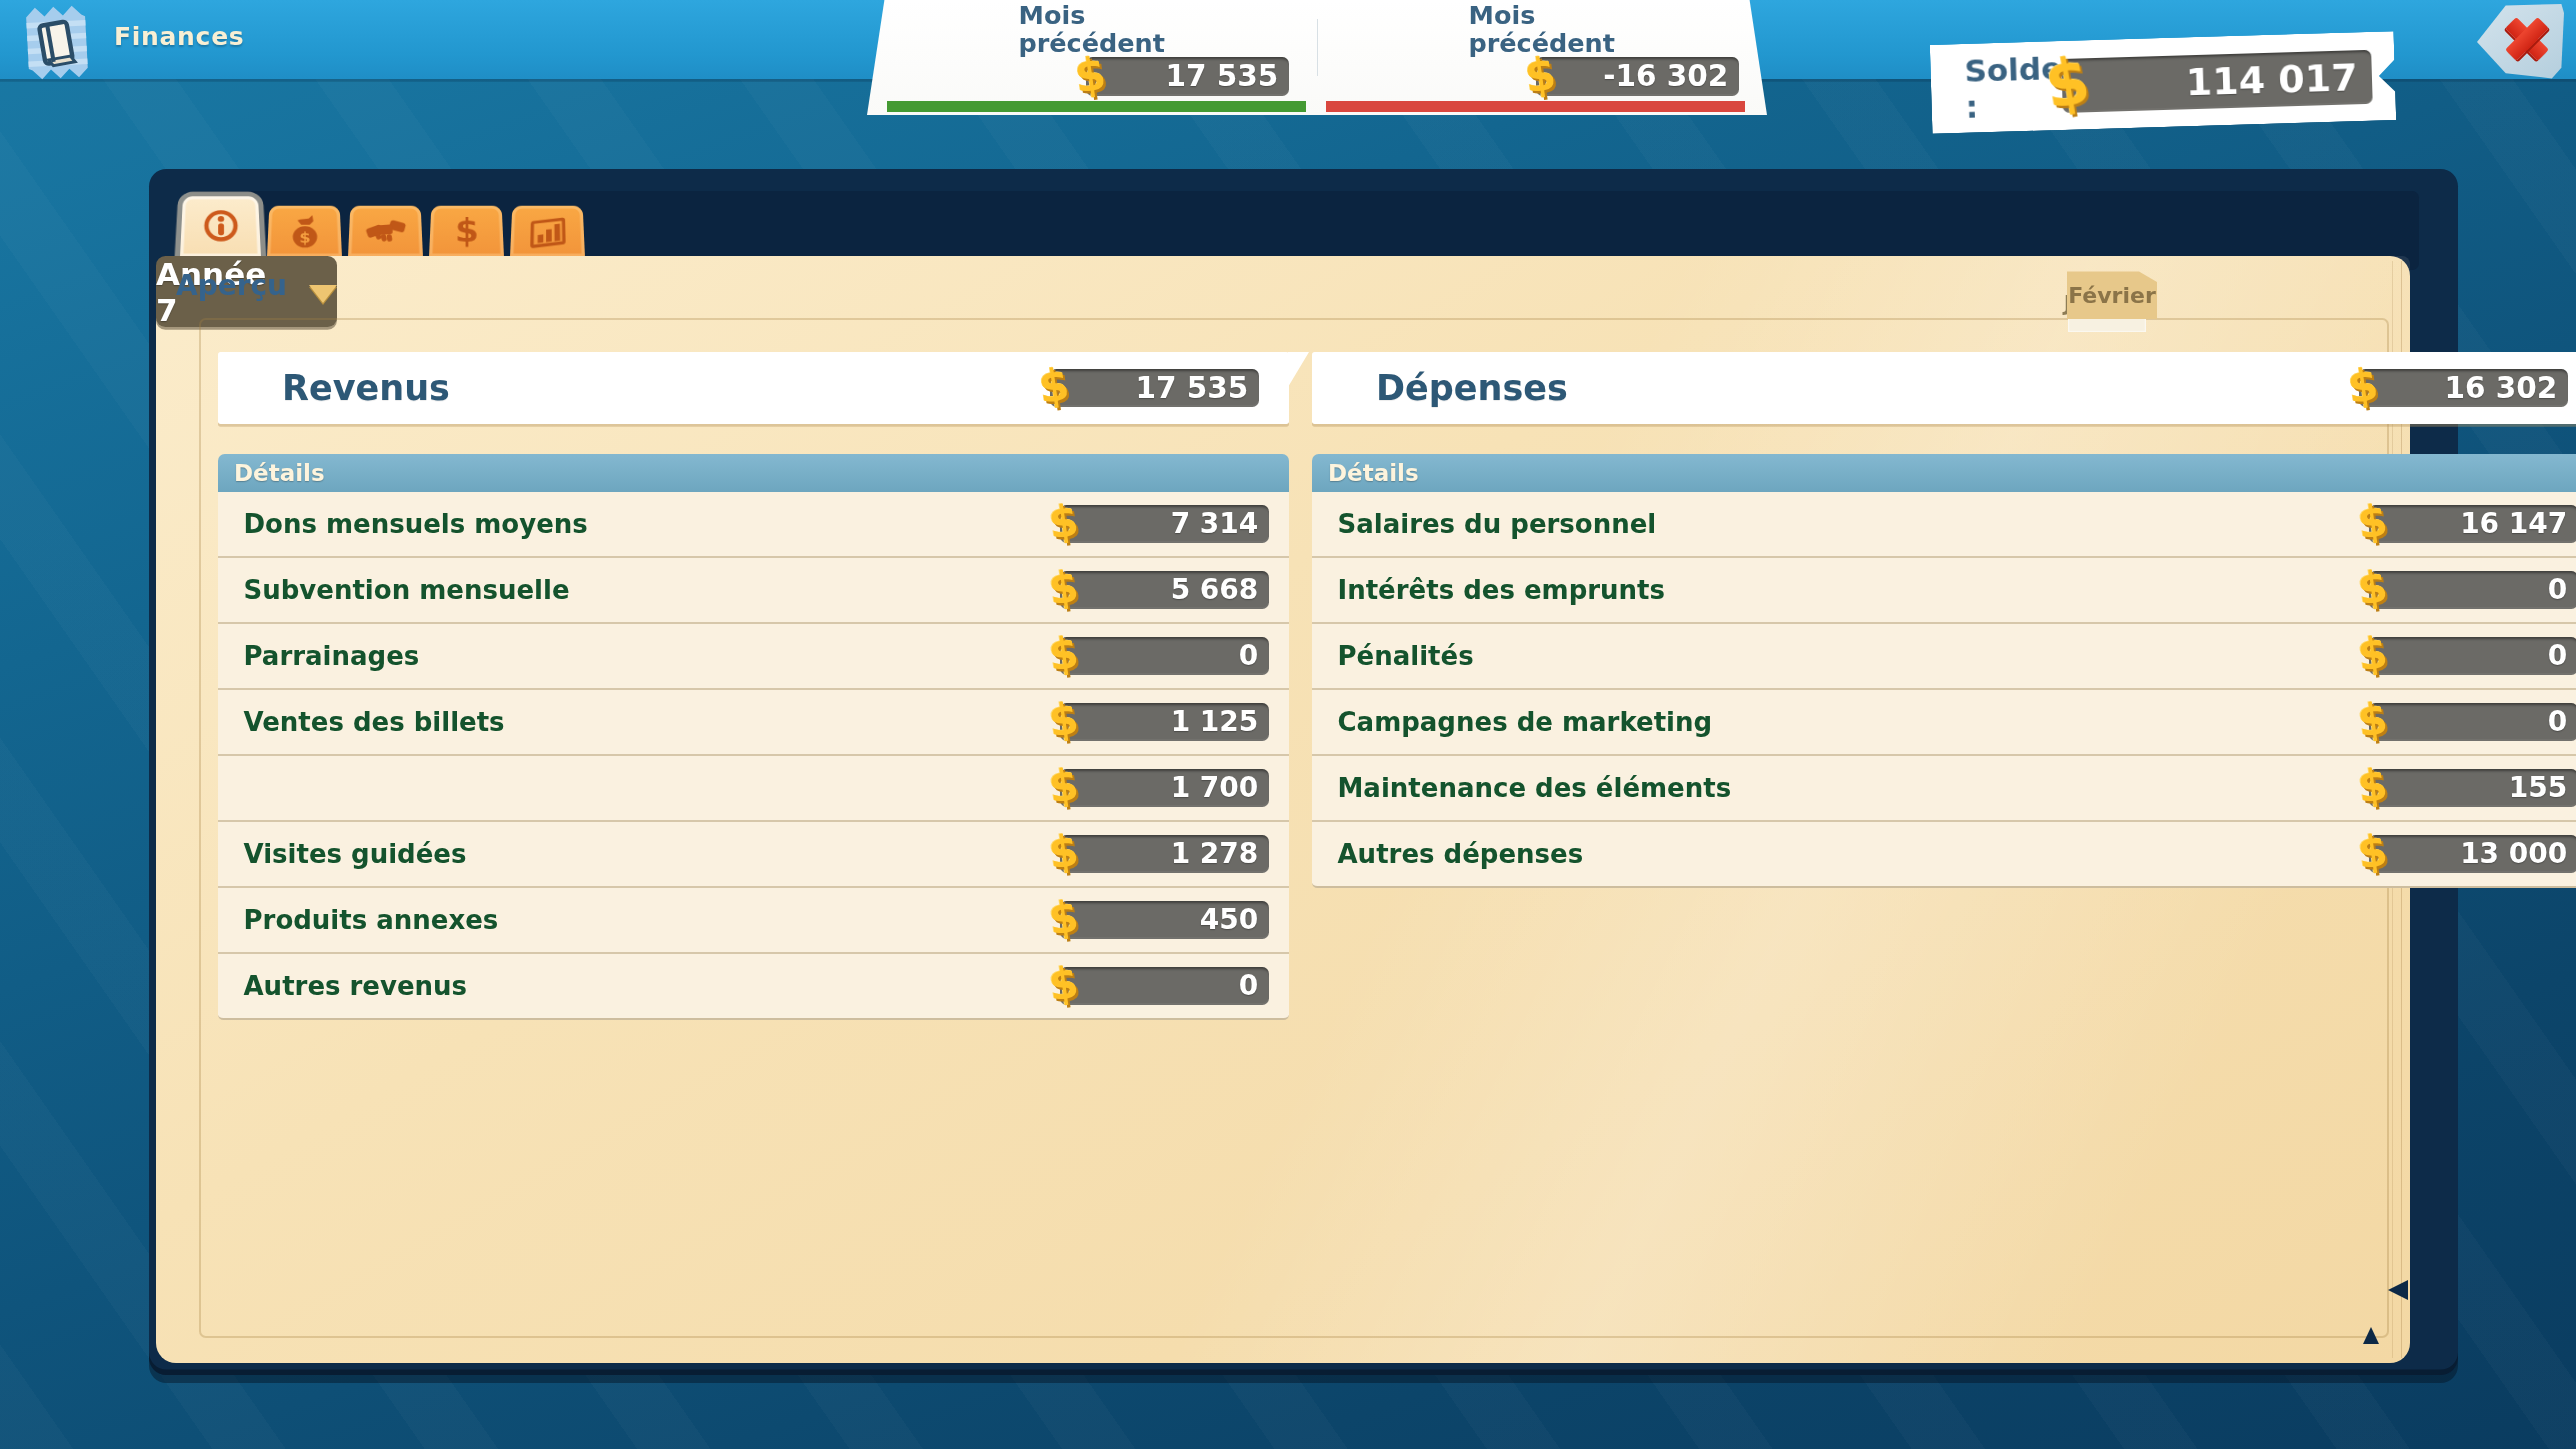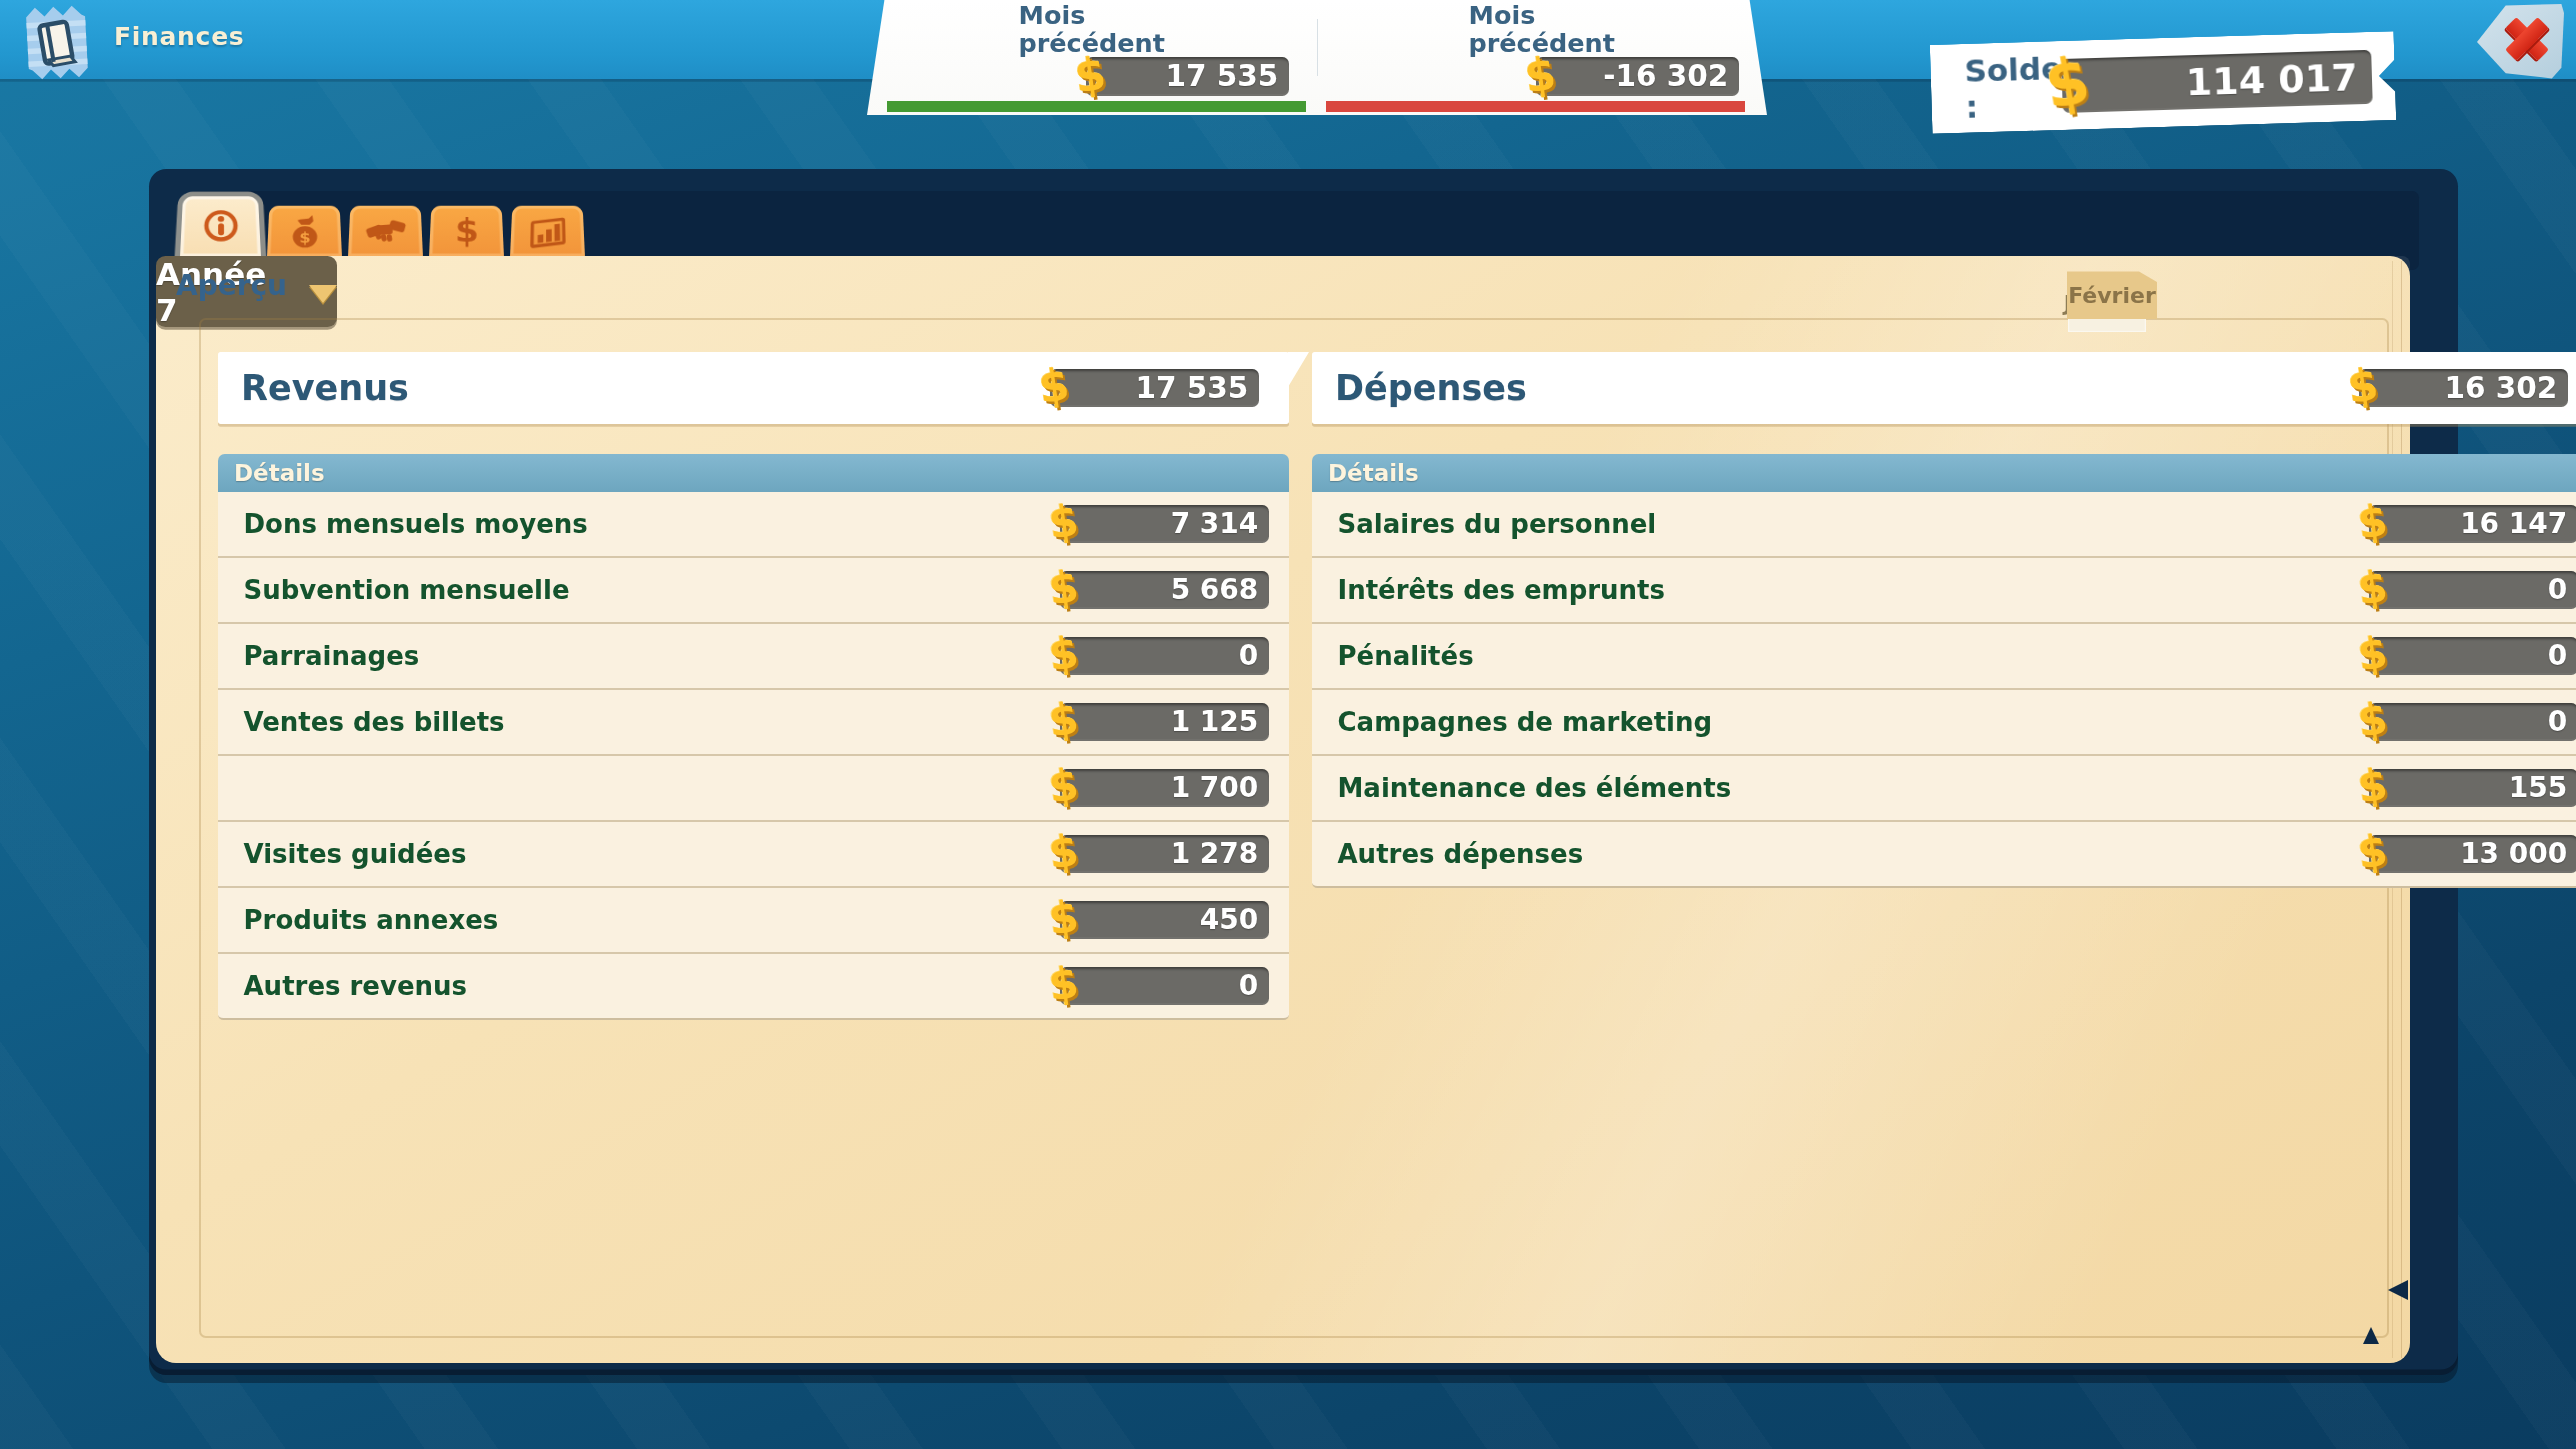--- a/index.html
+++ b/index.html
@@ -116,21 +116,21 @@
 
   
   .fin-col{ position:absolute; top:96px; }
   .col-rev{ left:62px; width:1071px; }
   .col-exp{ left:1156px; width:1286px; }
 
   .card-head{ position:relative; height:72px; background:#fff; border-radius:2.7px;
     box-shadow:0 2.7px 0 rgba(180,148,96,0.4); display:flex; align-items:center; padding-left:23px; }
   .card-head::after{ content:""; position:absolute; right:-20px; top:0; width:0; height:0;
     border-top:35px solid #fff; border-right:21.5px solid transparent; }
-  .card-title{ font-size:35px; font-weight:bold; color:#2d5876; text-shadow:0 1.3px 0.7px rgba(0,0,0,0.08); }
+  .card-title{ font-size:35px; font-weight:bold; color:#2d5876; text-shadow:0 1.3px 0.7px rgba(0,0,0,0.08);margin-left:41px; }
   .card-head .money{ margin-left:auto; margin-right:30px; }
   .card-head .box{ width:209px; height:38px; line-height:38px; font-size:29.5px; padding-right:10.7px; }
   .card-head .dollar{ font-size:43px; }
 
   .details-bar{ margin-top:29.5px; height:38px; border-radius:6.7px 6.7px 0 0;
     background:linear-gradient(180deg,#84b8d0 0%,#6da6bf 100%);
     box-shadow:0 3.4px 0 #5b92ac; color:#fdf4dd; font-size:23px; font-weight:bold;
     line-height:38px; padding-left:16px; text-shadow:0 1.3px 1.3px rgba(0,0,0,0.25); }
 
   .row{ height:66px; background:#faf1e0; border-bottom:2px solid #d6c7aa;

